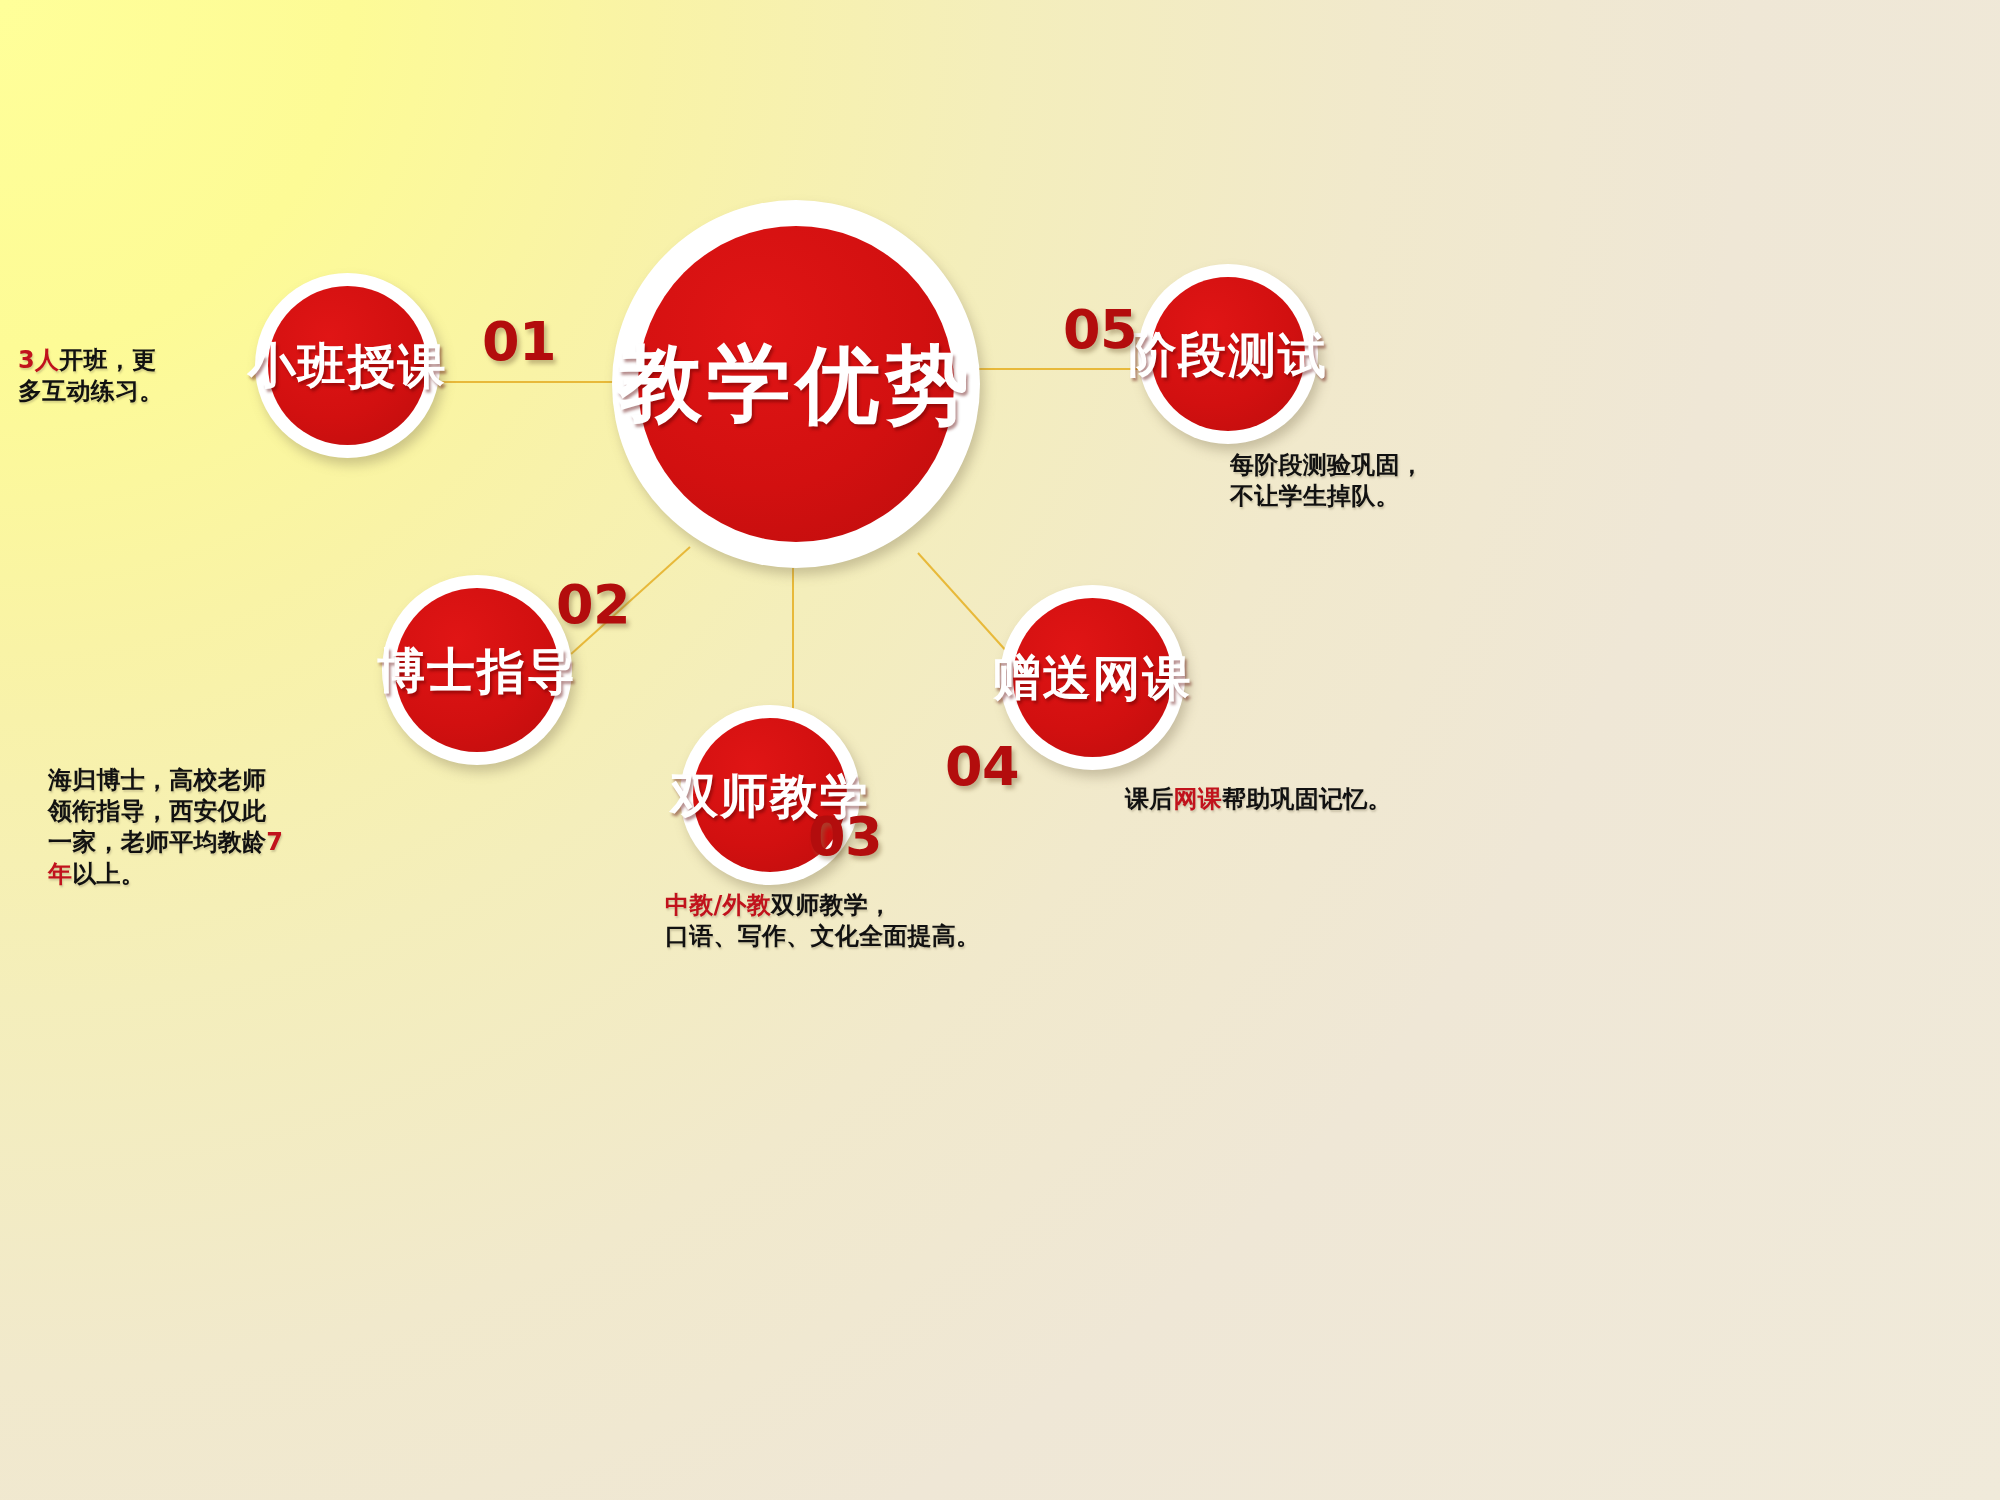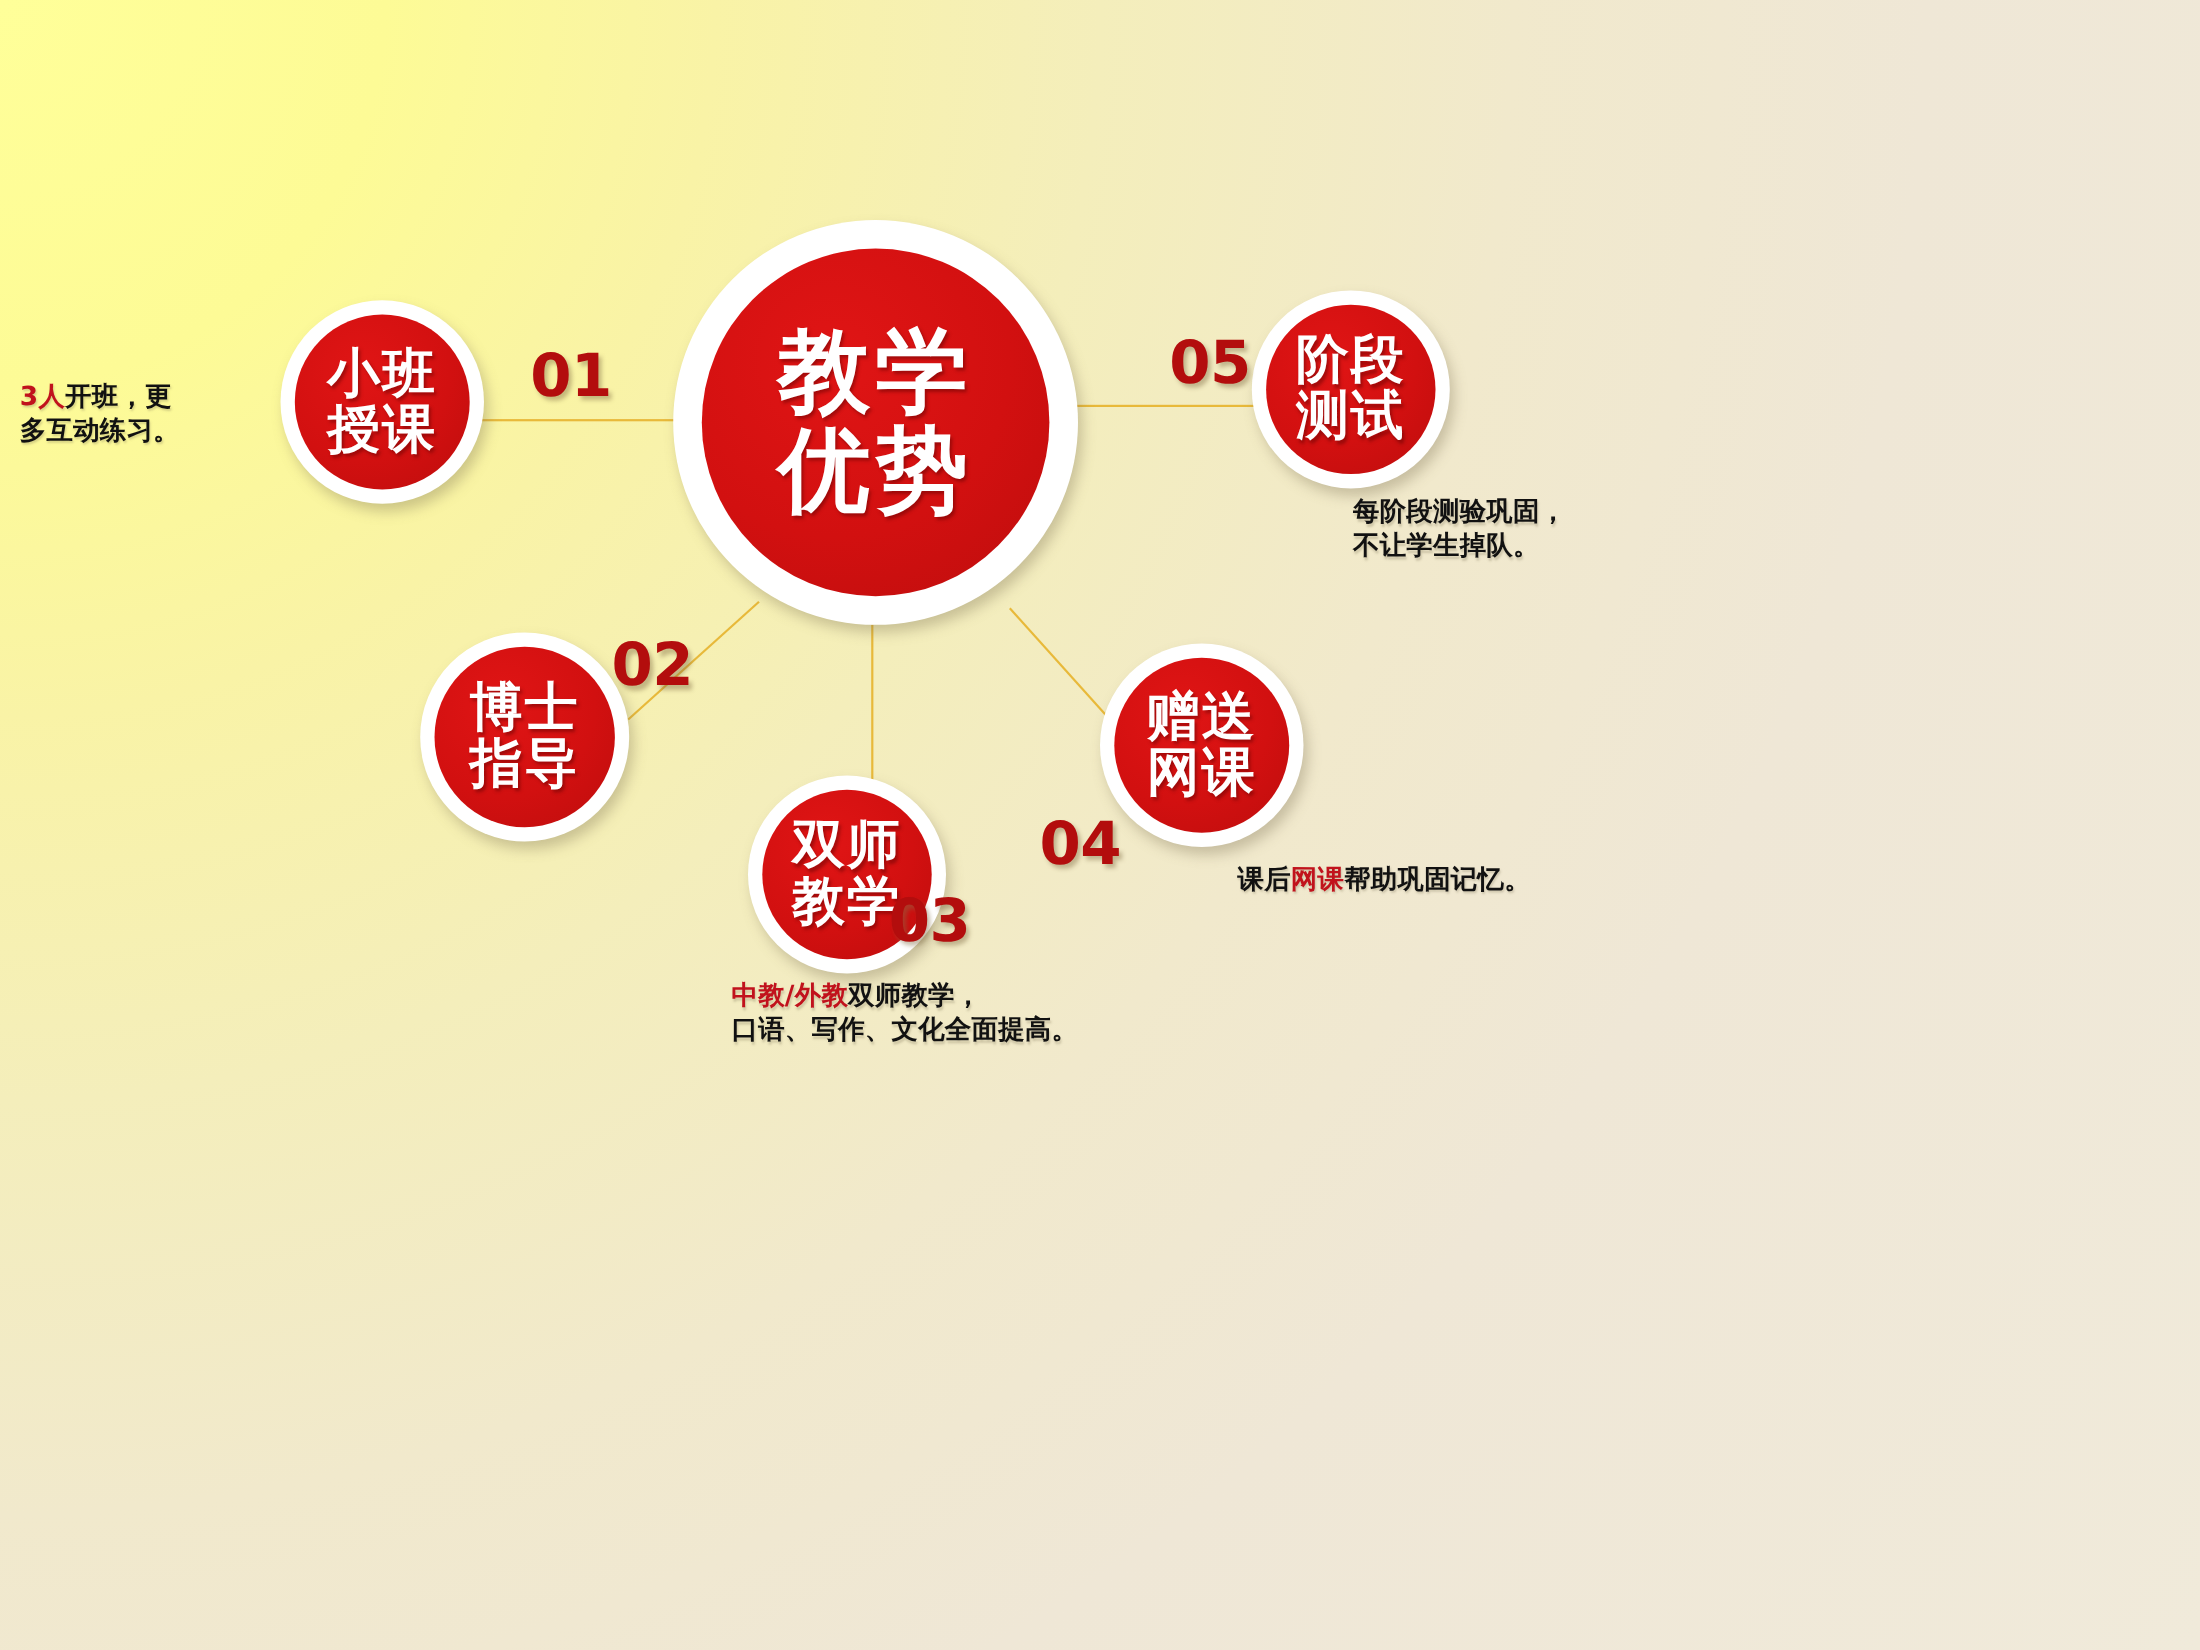--- a/index.html
+++ b/index.html
@@ -36,27 +36,26 @@
     display: flex;
     align-items: center;
     justify-content: center;
     box-sizing: border-box;
   }
   .node .disc {
     border-radius: 50%;
     background: #cc1111;
     background: radial-gradient(circle at 38% 32%, #e01515 0%, #d21010 55%, #bd0d0d 100%);
     display: flex;
-    flex-direction: column;
+    flex-direction: row;
     align-items: center;
     justify-content: center;
     width: 100%;
     height: 100%;
     box-sizing: border-box;
-    font-family: Liberation Serif, serif;
   }
   .node .line {
     color: #ffffff;
     font-weight: bold;
     letter-spacing: 0.04em;
     line-height: 1.02;
     text-shadow: 2px 3px 3px rgba(90,0,0,0.45);
     white-space: nowrap;
   }
 
@@ -139,20 +138,24 @@
   <div class="caption" id="cap-01"><span class="hl" style="color: rgb(193, 18, 28);">3人</span><span>开班，更
 多互动练习。</span></div>
 
   <div class="node sat" id="sat-02">
     <div class="disc">
       <div class="line">博士</div>
       <div class="line">指导</div>
     </div>
   </div>
   <div class="step-num" style="left: 556px; top: 573px; color: rgb(179, 13, 13);">02</div>
+  <div class="caption" id="cap-02"><span>海归博士，高校老师
+领衔指导，西安仅此
+一家，老师平均教龄</span><span class="hl" style="color: rgb(193, 18, 28);">7
+年</span><span>以上。</span></div>
 
   <div class="node sat" id="sat-03">
     <div class="disc">
       <div class="line">双师</div>
       <div class="line">教学</div>
     </div>
   </div>
   <div class="step-num" style="left: 808px; top: 805px; color: rgb(179, 13, 13);">03</div>
   <div class="caption" id="cap-03"><span class="hl" style="color: rgb(193, 18, 28);">中教/外教</span><span>双师教学，
 口语、写作、文化全面提高。</span></div>

